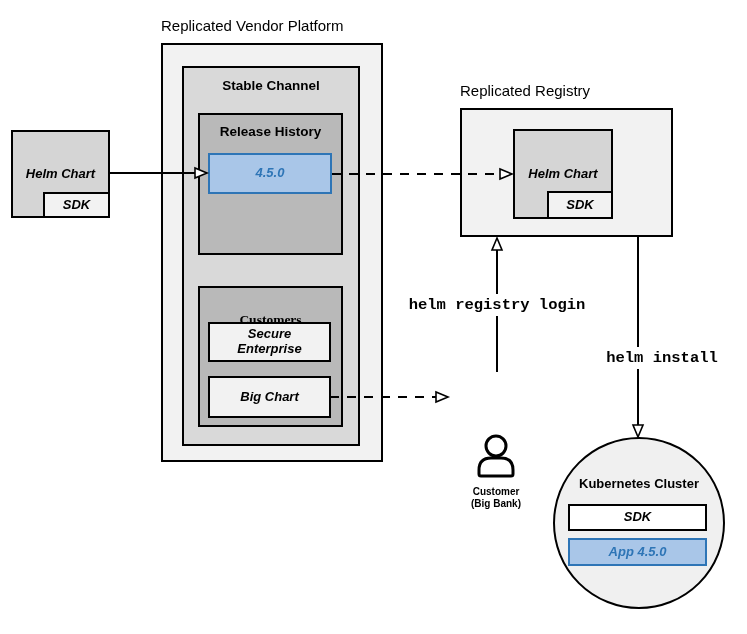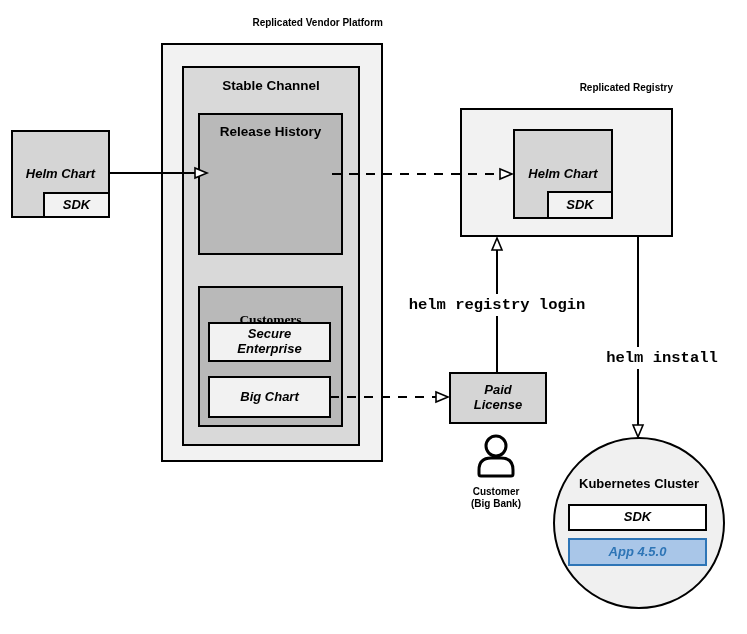--- a/index.html
+++ b/index.html
@@ -16,21 +16,21 @@
     --line-color:#000000;
   }
   html,body{margin:0;padding:0;background:#ffffff;}
   .canvas{
     position:relative;width:747px;height:634px;background:#ffffff;overflow:hidden;
     font-family:"Liberation Sans","DejaVu Sans",sans-serif;color:#000;
   }
   .box{position:absolute;box-sizing:border-box;border:2px solid #000;}
   .center{display:flex;align-items:center;justify-content:center;text-align:center;font-style:italic;}
   .bold13{font-weight:bold;font-size:13px;line-height:1.15;}
-  .title{position:absolute;font-weight:bold;font-size:10px;text-align:right;}
+  .title{position:absolute;font-weight:normal;font-size:15px;text-align:left;}
   .box-title{position:absolute;left:0;right:0;text-align:center;font-weight:bold;font-size:13.5px;}
   .fill-outer{background:var(--outer-fill);}
   .fill-mid{background:var(--mid-fill);}
   .fill-dark{background:var(--dark-fill);}
   .fill-box{background:var(--box-fill);}
   .fill-light{background:var(--light-fill);}
   .fill-white{background:var(--white-fill);}
   .blue-box{background:var(--blue-fill);border:2px solid var(--blue-stroke);color:var(--blue-text);}
   .circle{
     position:absolute;box-sizing:border-box;border:2px solid #000;border-radius:50%;
@@ -51,20 +51,23 @@
   <div class="title" style="left:161px;top:17px;width:222px;">Replicated Vendor Platform</div>
   <div class="box fill-outer" style="left:161px;top:43px;width:222px;height:419px;"></div>
 
   <div class="box fill-mid" style="left:182px;top:66px;width:178px;height:380px;">
     <div class="box-title" style="top:10px;">Stable Channel</div>
   </div>
 
   <div class="box fill-dark" style="left:198px;top:113px;width:145px;height:142px;">
     <div class="box-title" style="top:9px;">Release History</div>
   </div>
+  <div class="box blue-box center bold13" style="left:208px;top:153px;width:124px;height:41px;">
+    <span>4.5.0</span>
+  </div>
 
   <div class="box fill-dark" style="left:198px;top:286px;width:145px;height:141px;">
     <div class="box-title" style="top:24px;font-family:Liberation Serif, serif;">Customers</div>
   </div>
   <div class="box fill-light center bold13" style="left:208px;top:322px;width:123px;height:40px;">
     <span style="max-width:90px;display:inline-block;">Secure Enterprise</span>
   </div>
   <div class="box fill-light center bold13" style="left:208px;top:376px;width:123px;height:42px;">
     <span>Big Chart</span>
   </div>
@@ -78,23 +81,20 @@
 
   <div class="title" style="left:460px;top:82px;width:213px;">Replicated Registry</div>
   <div class="box fill-outer" style="left:460px;top:108px;width:213px;height:129px;"></div>
   <div class="box fill-box center bold13" style="left:513px;top:129px;width:100px;height:90px;">
     <span>Helm Chart</span>
   </div>
   <div class="box fill-light center bold13" style="left:547px;top:191px;width:66px;height:28px;">
     <span>SDK</span>
   </div>
 
-  <div class="box fill-box center bold13" style="left:449px;top:372px;width:98px;height:52px;">
-    <span style="max-width:58px;display:inline-block;">Paid License</span>
-  </div>
 
   <div class="circle" style="left:553px;top:437px;width:172px;height:172px;"></div>
   <div class="box-title" style="left:553px;top:476px;width:172px;position:absolute;font-size:13px;">Kubernetes Cluster</div>
   <div class="box fill-white center bold13" style="left:568px;top:504px;width:139px;height:27px;">
     <span>SDK</span>
   </div>
   <div class="box blue-box center bold13" style="left:568px;top:538px;width:139px;height:28px;text-align:center;">
     <span>App 4.5.0</span>
   </div>
 

